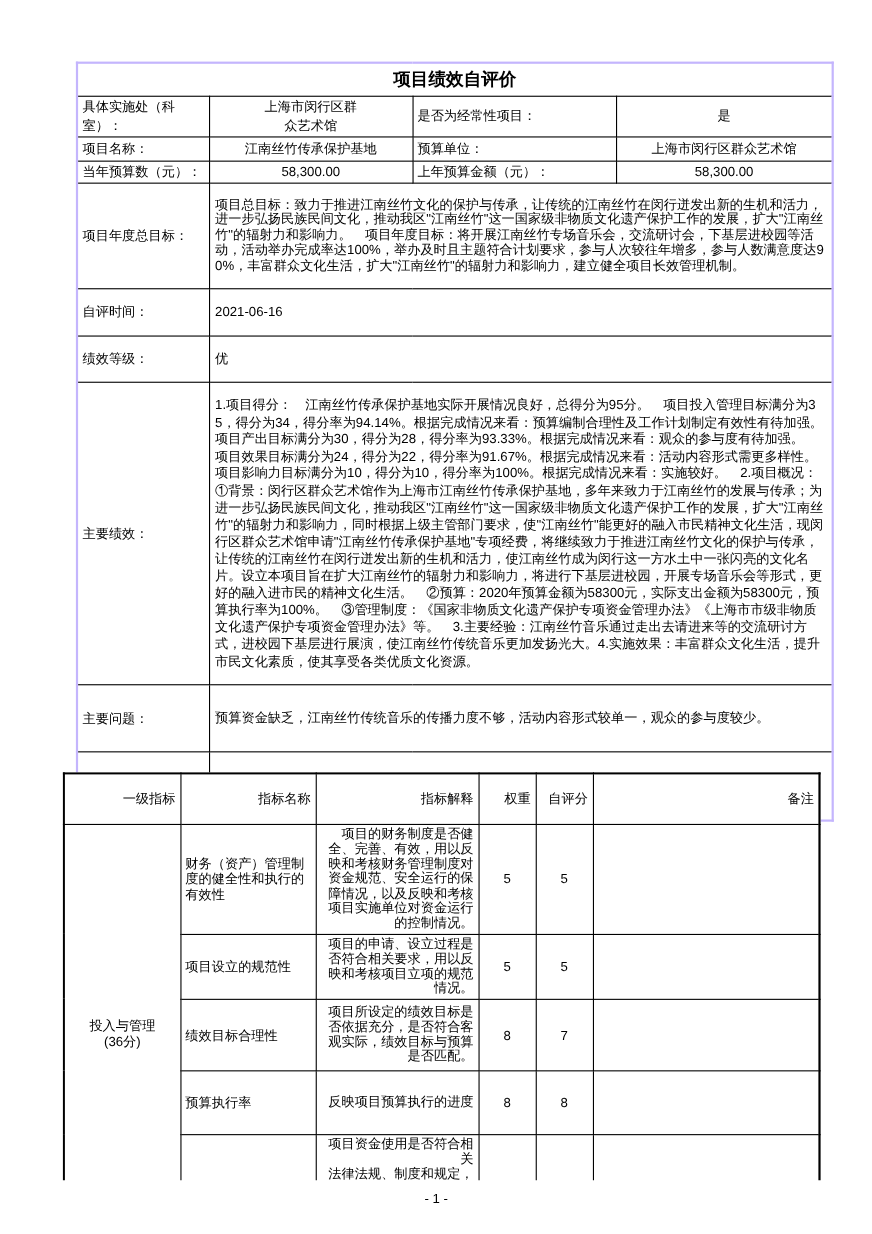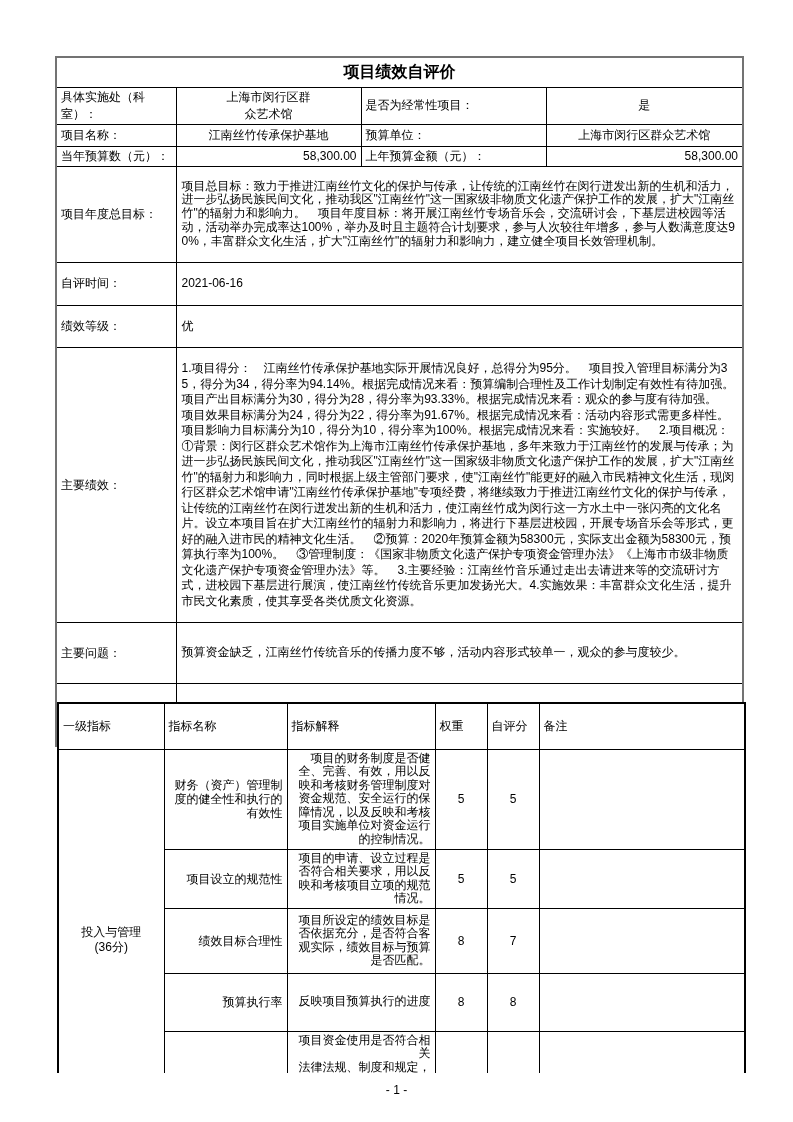--- a/index.html
+++ b/index.html
@@ -4,32 +4,32 @@
 <style>
   * { margin:0; padding:0; box-sizing:border-box; }
   html,body { background:#ffffff; }
   body {
     width:793px; height:1122px; position:relative;
     font-family:"Liberation Sans", sans-serif;
     color:#000; overflow:hidden;
   }
   table { border-collapse:collapse; table-layout:fixed; width:687px; background:#fff; }
   td, th { border:1px solid #000; font-size:12px; font-weight:normal; padding:1px 4px; vertical-align:middle; word-break:break-all; }
-  .t1 { position:absolute; left:55px; top:56px; border:2px solid #737373; }
+  .t1 { position:absolute; left:69px; top:56px; border:2px solid #c4b5fd; }
   .t2wrap { position:absolute; left:57px; top:702px; width:691px; height:371px; overflow:hidden; }
   .t2 { border:2px solid #000; }
   .title-cell { font-size:16px; font-weight:bold; text-align:center; }
   .lbl { text-align:left; }
   .val-c { text-align:center; }
-  .val-r { text-align:right; }
+  .val-r { text-align:center; }
   .txt { text-align:left; line-height:15.5px; padding:13px 5px; }
   .goal { line-height:13.9px; }
   .pre { white-space:pre-line; }
-  .t2 th { text-align:left; vertical-align:middle; font-weight:normal; }
-  .name { text-align:right; line-height:14px; }
+  .t2 th { text-align:right; vertical-align:middle; font-weight:normal; }
+  .name { text-align:left; line-height:14px; }
   .exp { text-align:right; line-height:13.5px; padding:2px 4px; }
   .num { text-align:center; }
   .cat { text-align:center; white-space:pre-line; line-height:15px; }
   .footer { position:absolute; top:1083px; left:0; width:793px; text-align:center; font-size:12px; }
 </style>
 </head>
 <body>
 
 <table class="t1">
   <colgroup>

